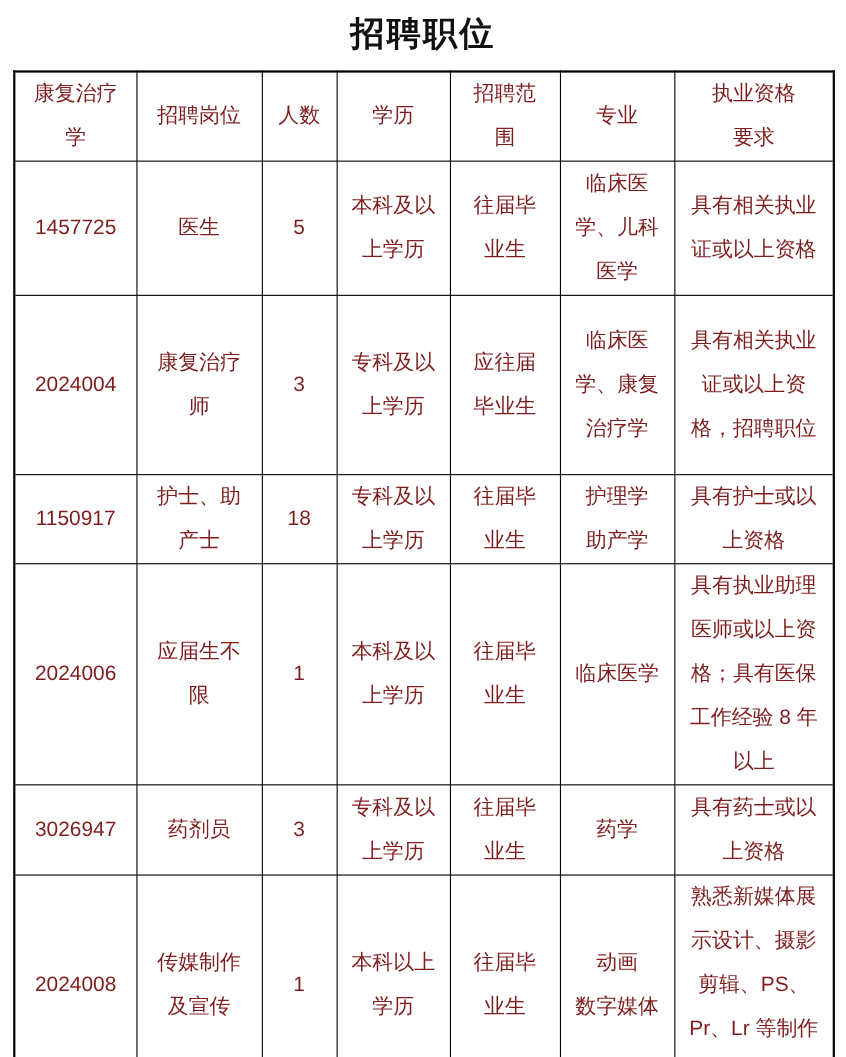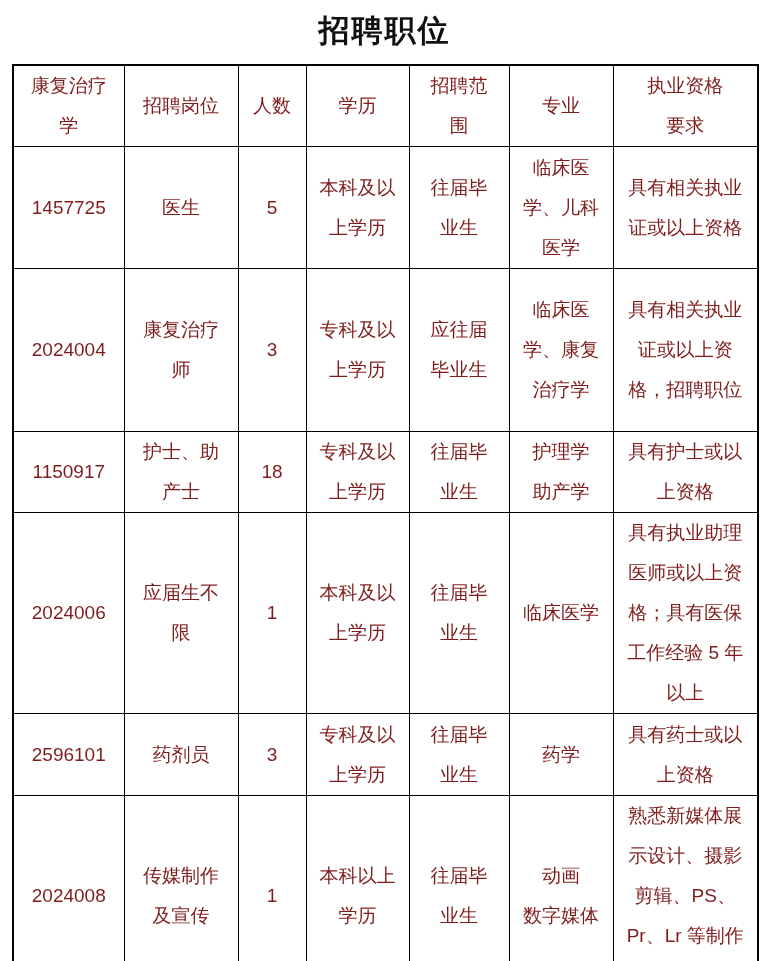--- a/index.html
+++ b/index.html
@@ -121,24 +121,24 @@
 助产学</td>
         <td>具有护士或以上资格</td>
       </tr>
       <tr class="row-3">
         <td>2024006</td>
         <td>应届生不限</td>
         <td>1</td>
         <td>本科及以上学历</td>
         <td>往届毕业生</td>
         <td>临床医学</td>
-        <td>具有执业助理医师或以上资格；具有医保工作经验 5 年以上</td>
+        <td>具有执业助理医师或以上资格；具有医保工作经验 8 年以上</td>
       </tr>
       <tr class="row-4">
-        <td>2596101</td>
+        <td>3026947</td>
         <td>药剂员</td>
         <td>3</td>
         <td>专科及以上学历</td>
         <td>往届毕业生</td>
         <td>药学</td>
         <td>具有药士或以上资格</td>
       </tr>
       <tr class="row-5">
         <td>2024008</td>
         <td>传媒制作及宣传</td>

